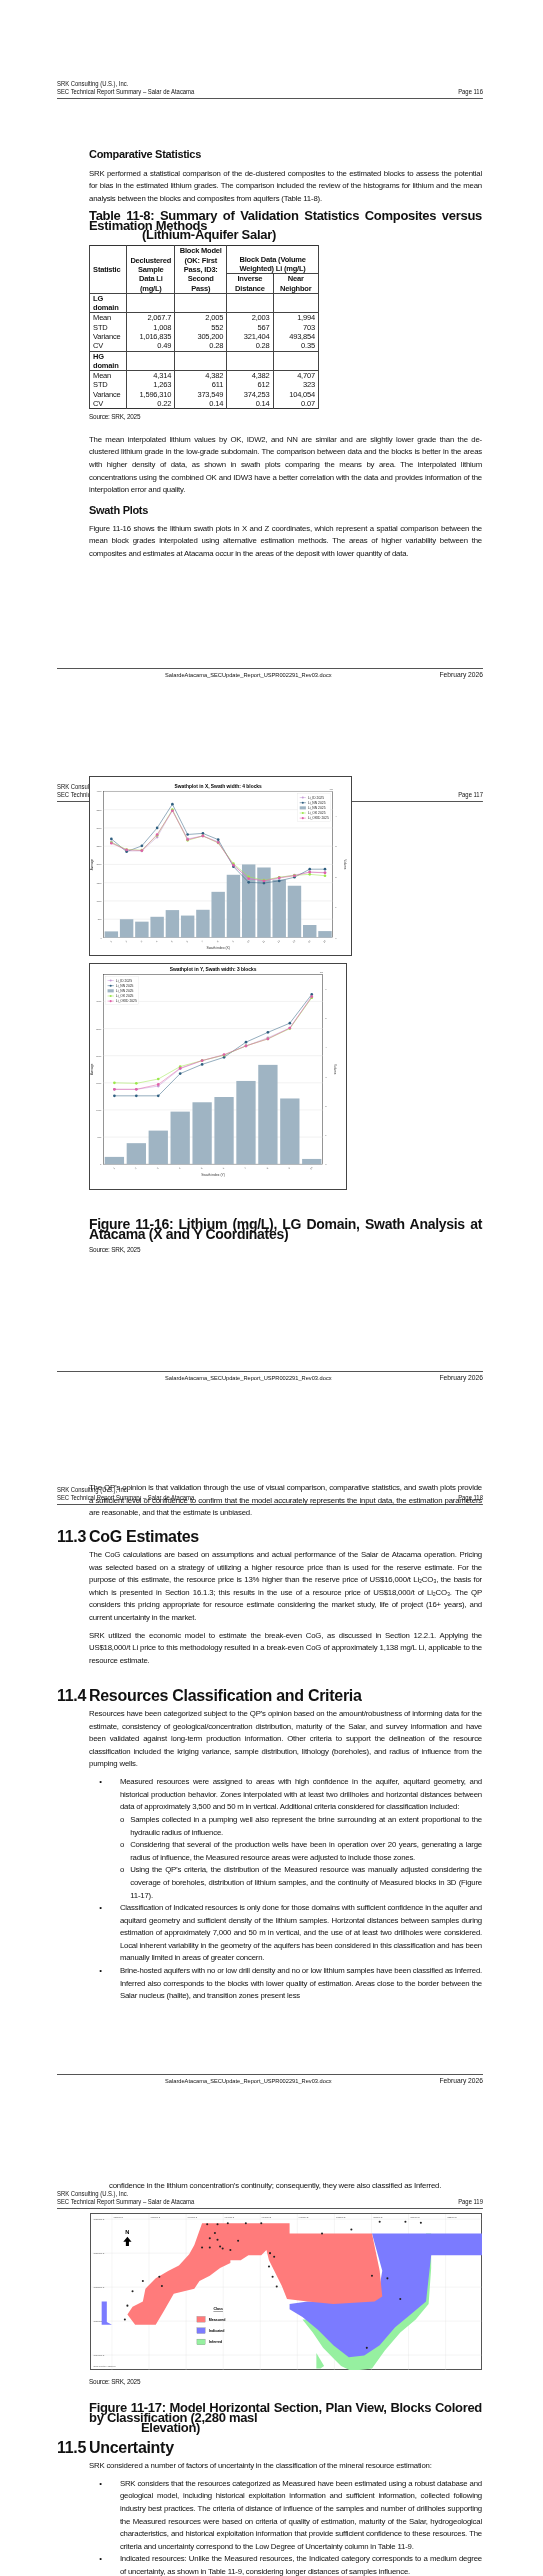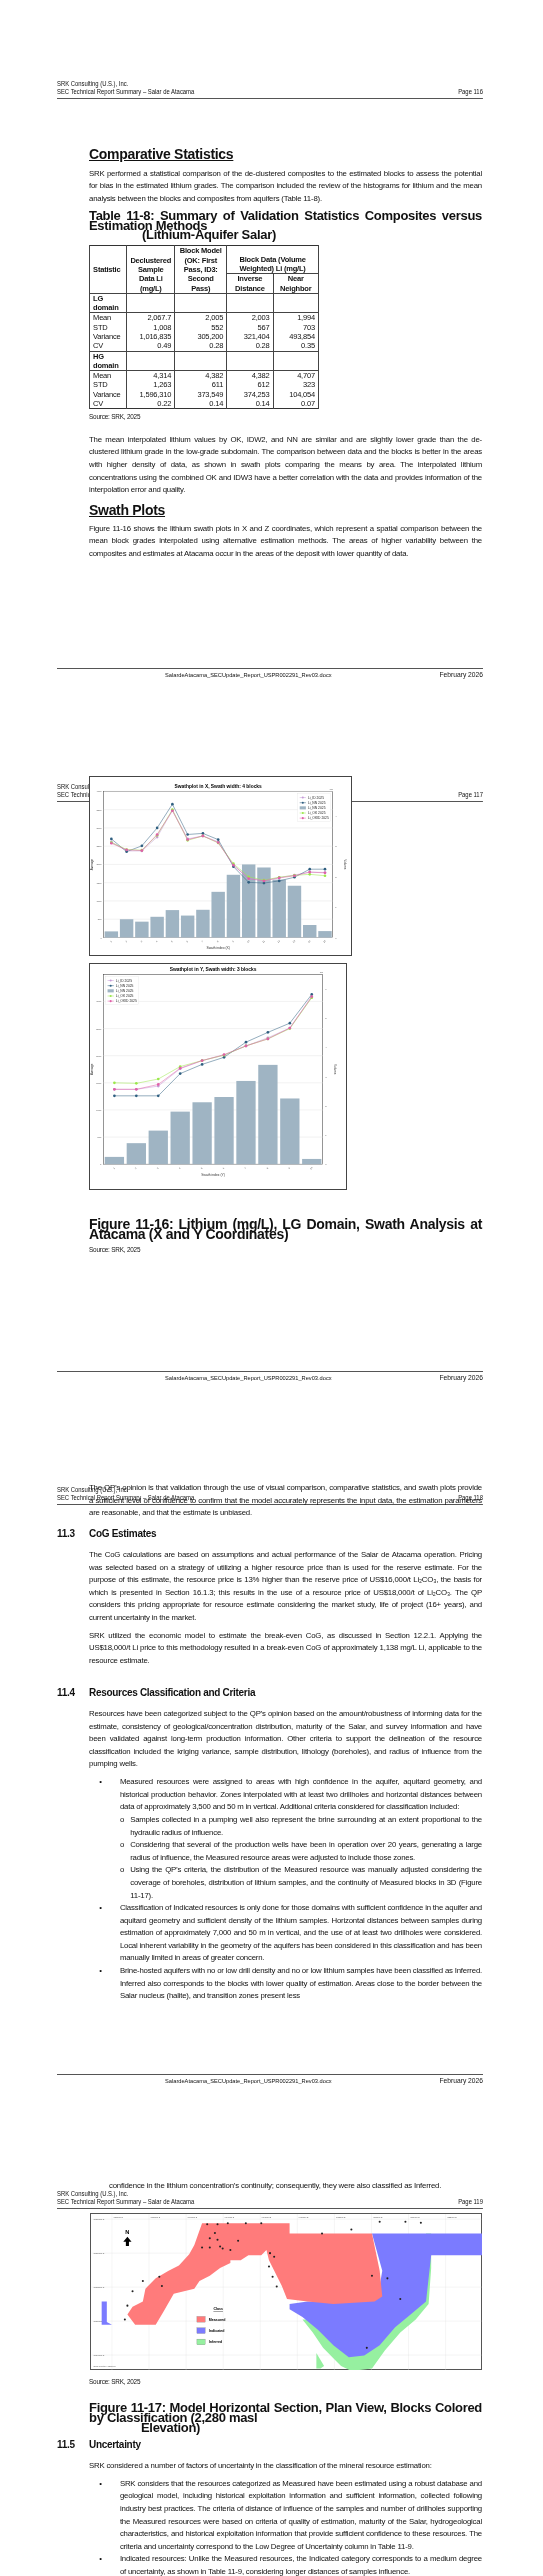--- a/index.html
+++ b/index.html
@@ -4,25 +4,25 @@
 <style>
   * { box-sizing: border-box; margin: 0; padding: 0; }
   body { width: 544px; height: 2813px; background: #ffffff; font-family: "Liberation Sans", sans-serif; color: #111; position: relative; overflow: hidden; }
   .page { position: absolute; left: 0; width: 544px; height: 703px; background: #fff; }
   .hdr { position: absolute; left: 57px; right: 61px; top: 80px; font-size: 6.7px; line-height: 8.2px; border-bottom: 1px solid #555; padding-bottom: 1.5px; transform: scaleX(0.88); transform-origin: left top; width: 484px; }
   .hdr .pg { position: absolute; right: 0; bottom: 1.5px; }
   .ftr { position: absolute; left: 57px; width: 426px; top: 668px; border-top: 1px solid #555; font-size: 5.7px; padding-top: 2.1px; height: 12.4px; }
   .ftr .fname { position: absolute; left: 108px; top: 2.6px; }
   .ftr .fdate { position: absolute; right: 0; top: 1.5px; font-size: 6.7px; }
   .body { position: absolute; left: 89px; width: 393px; font-size: 7.8px; line-height: 12.6px; text-align: justify; letter-spacing: -0.2px; }
-  .sub { font-weight: bold; text-decoration: underline; font-size: 14px; letter-spacing: -0.3px; }
+  .sub { font-weight: bold; font-size: 11px; letter-spacing: -0.3px; }
   .p { margin-bottom: 5.2px; }
   .cap { font-weight: bold; font-size: 13px; line-height: 9.8px; letter-spacing: -0.3px; }
   .src { font-size: 6.4px; margin-top: 1.5px; letter-spacing: -0.2px; }
-  .h2 { position: absolute; font-weight: bold; font-size: 10px; letter-spacing: -0.3px; left: 57px; }
+  .h2 { position: absolute; font-weight: bold; font-size: 16px; letter-spacing: -0.3px; left: 57px; }
   .h2 .num { display: inline-block; width: 32px; }
   table.stat { border-collapse: collapse; font-size: 7.5px; line-height: 9.3px; width: 230px; margin-top: 5.2px; letter-spacing: -0.2px; }
   table.stat td, table.stat th { border-left: 0.5px solid #444; border-right: 0.5px solid #444; padding: 0 3.1px; }
   table.stat th { font-weight: bold; text-align: center; vertical-align: bottom; }
   table.stat th.first { text-align: left; vertical-align: middle; }
   table.stat td.num { text-align: right; }
   table.stat tr.dom td { font-weight: bold; border-top: 0.5px solid #444; border-bottom: 0.5px solid #444; }
   table.stat { border: 0.8px solid #333; }
   table.stat tr.hrow th { border-bottom: 0.5px solid #444; }
   ul.bl { list-style: none; }

